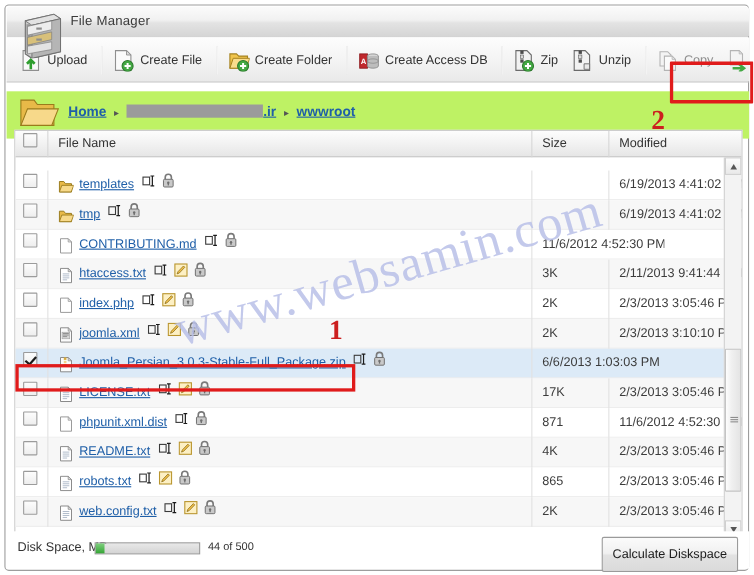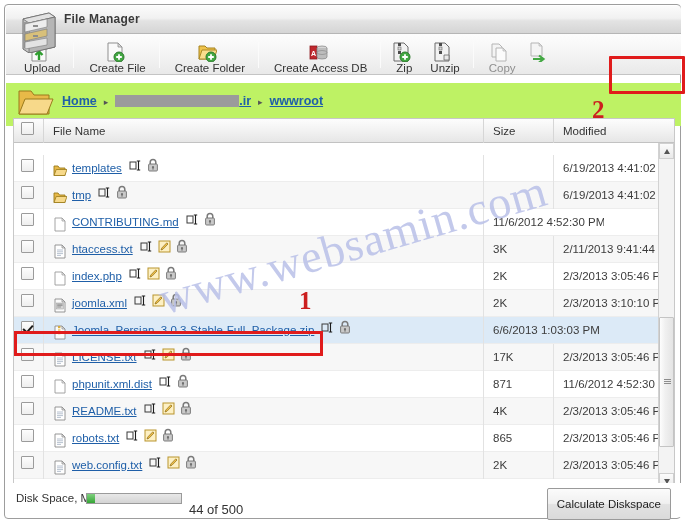--- a/index.html
+++ b/index.html
@@ -31,21 +31,21 @@
     left: 1px; top: 1px;
     width: 675px; height: 28px;
     background: linear-gradient(to bottom, #fbfbfb 0%, #f1f1f1 45%, #e3e3e3 55%, #d5d5d5 100%);
     border-bottom: 1px solid #b6b6b6;
     border-radius: 3px 3px 0 0;
   }
   .title-text {
     position: absolute;
     left: 58px; top: 6px;
     font-size: 12px;
-    font-weight: bold;
+    font-weight: normal;
     color: #3a3a3a;
     letter-spacing: .2px;
   }
   .cabinet-icon {
     position: absolute;
     left: 14px; top: 6px;
     width: 40px; height: 42px;
     z-index: 6;
   }
 
@@ -66,21 +66,20 @@
   }
   .tb-btn {
     display: flex;
     align-items: center;
     height: 28px;
     padding: 0 7px 0 4px;
     cursor: pointer;
     border: 1px solid transparent;
     border-radius: 2px;
     white-space: nowrap;
-    flex-direction: column;
   }
   .tb-btn .lbl {
     font-size: 11.5px;
     color: #333;
     margin-left: 5px;
   }
   .tb-btn.disabled .lbl { color: #8e8e8e; }
   .tb-sep {
     width: 1px; height: 26px;
     background: #d0d0d0;
@@ -303,22 +302,22 @@
     width: 96px; height: 11px;
     border: 1px solid #9a9a9a;
     background: linear-gradient(to bottom, #e8e8e8, #d4d4d4);
   }
   .ds-fill {
     height: 100%;
     background: linear-gradient(to bottom, #7fd07f, #35a535);
   }
   .ds-text {
     position: absolute;
-    left: 183px; top: 19px;
-    font-size: 13px;
+    left: 183px; top: 9px;
+    font-size: 10px;
     color: #333;
   }
   .calc-btn {
     position: absolute;
     right: 10px; top: 5px;
     height: 32px;
     padding: 0 9px;
     font-size: 11.5px;
     font-family: "Liberation Sans", sans-serif;
     color: #1c1c1c;

